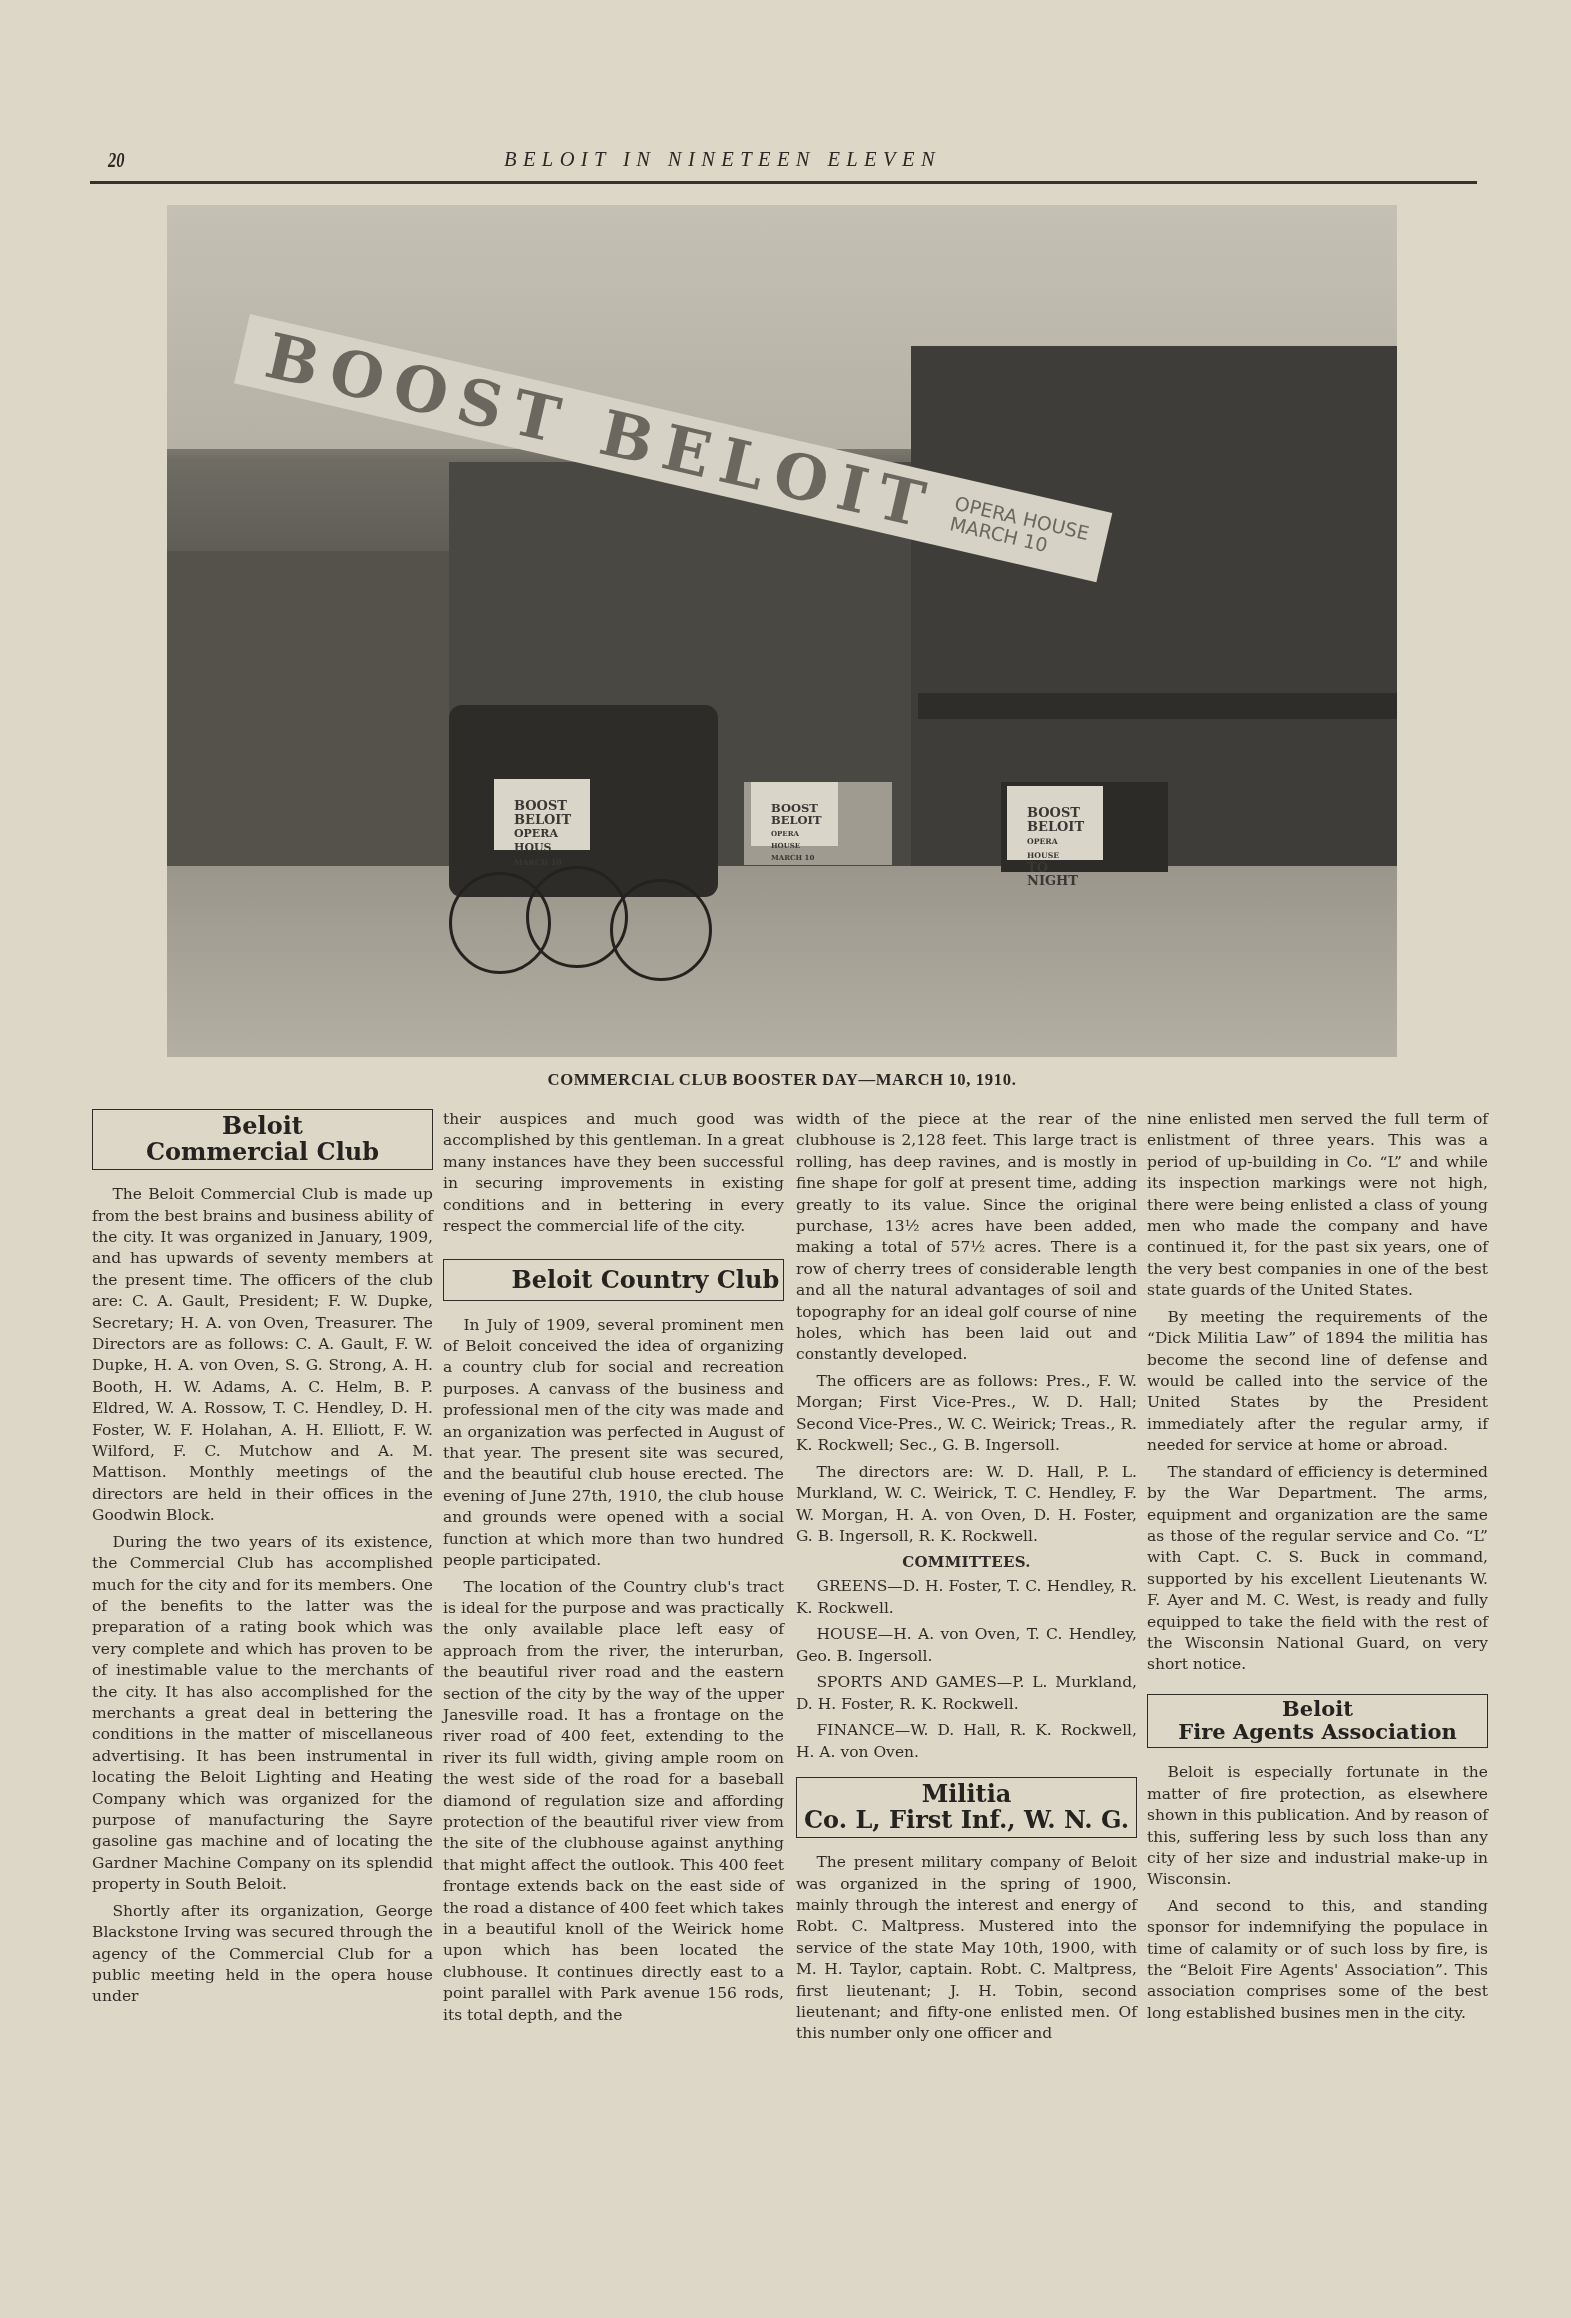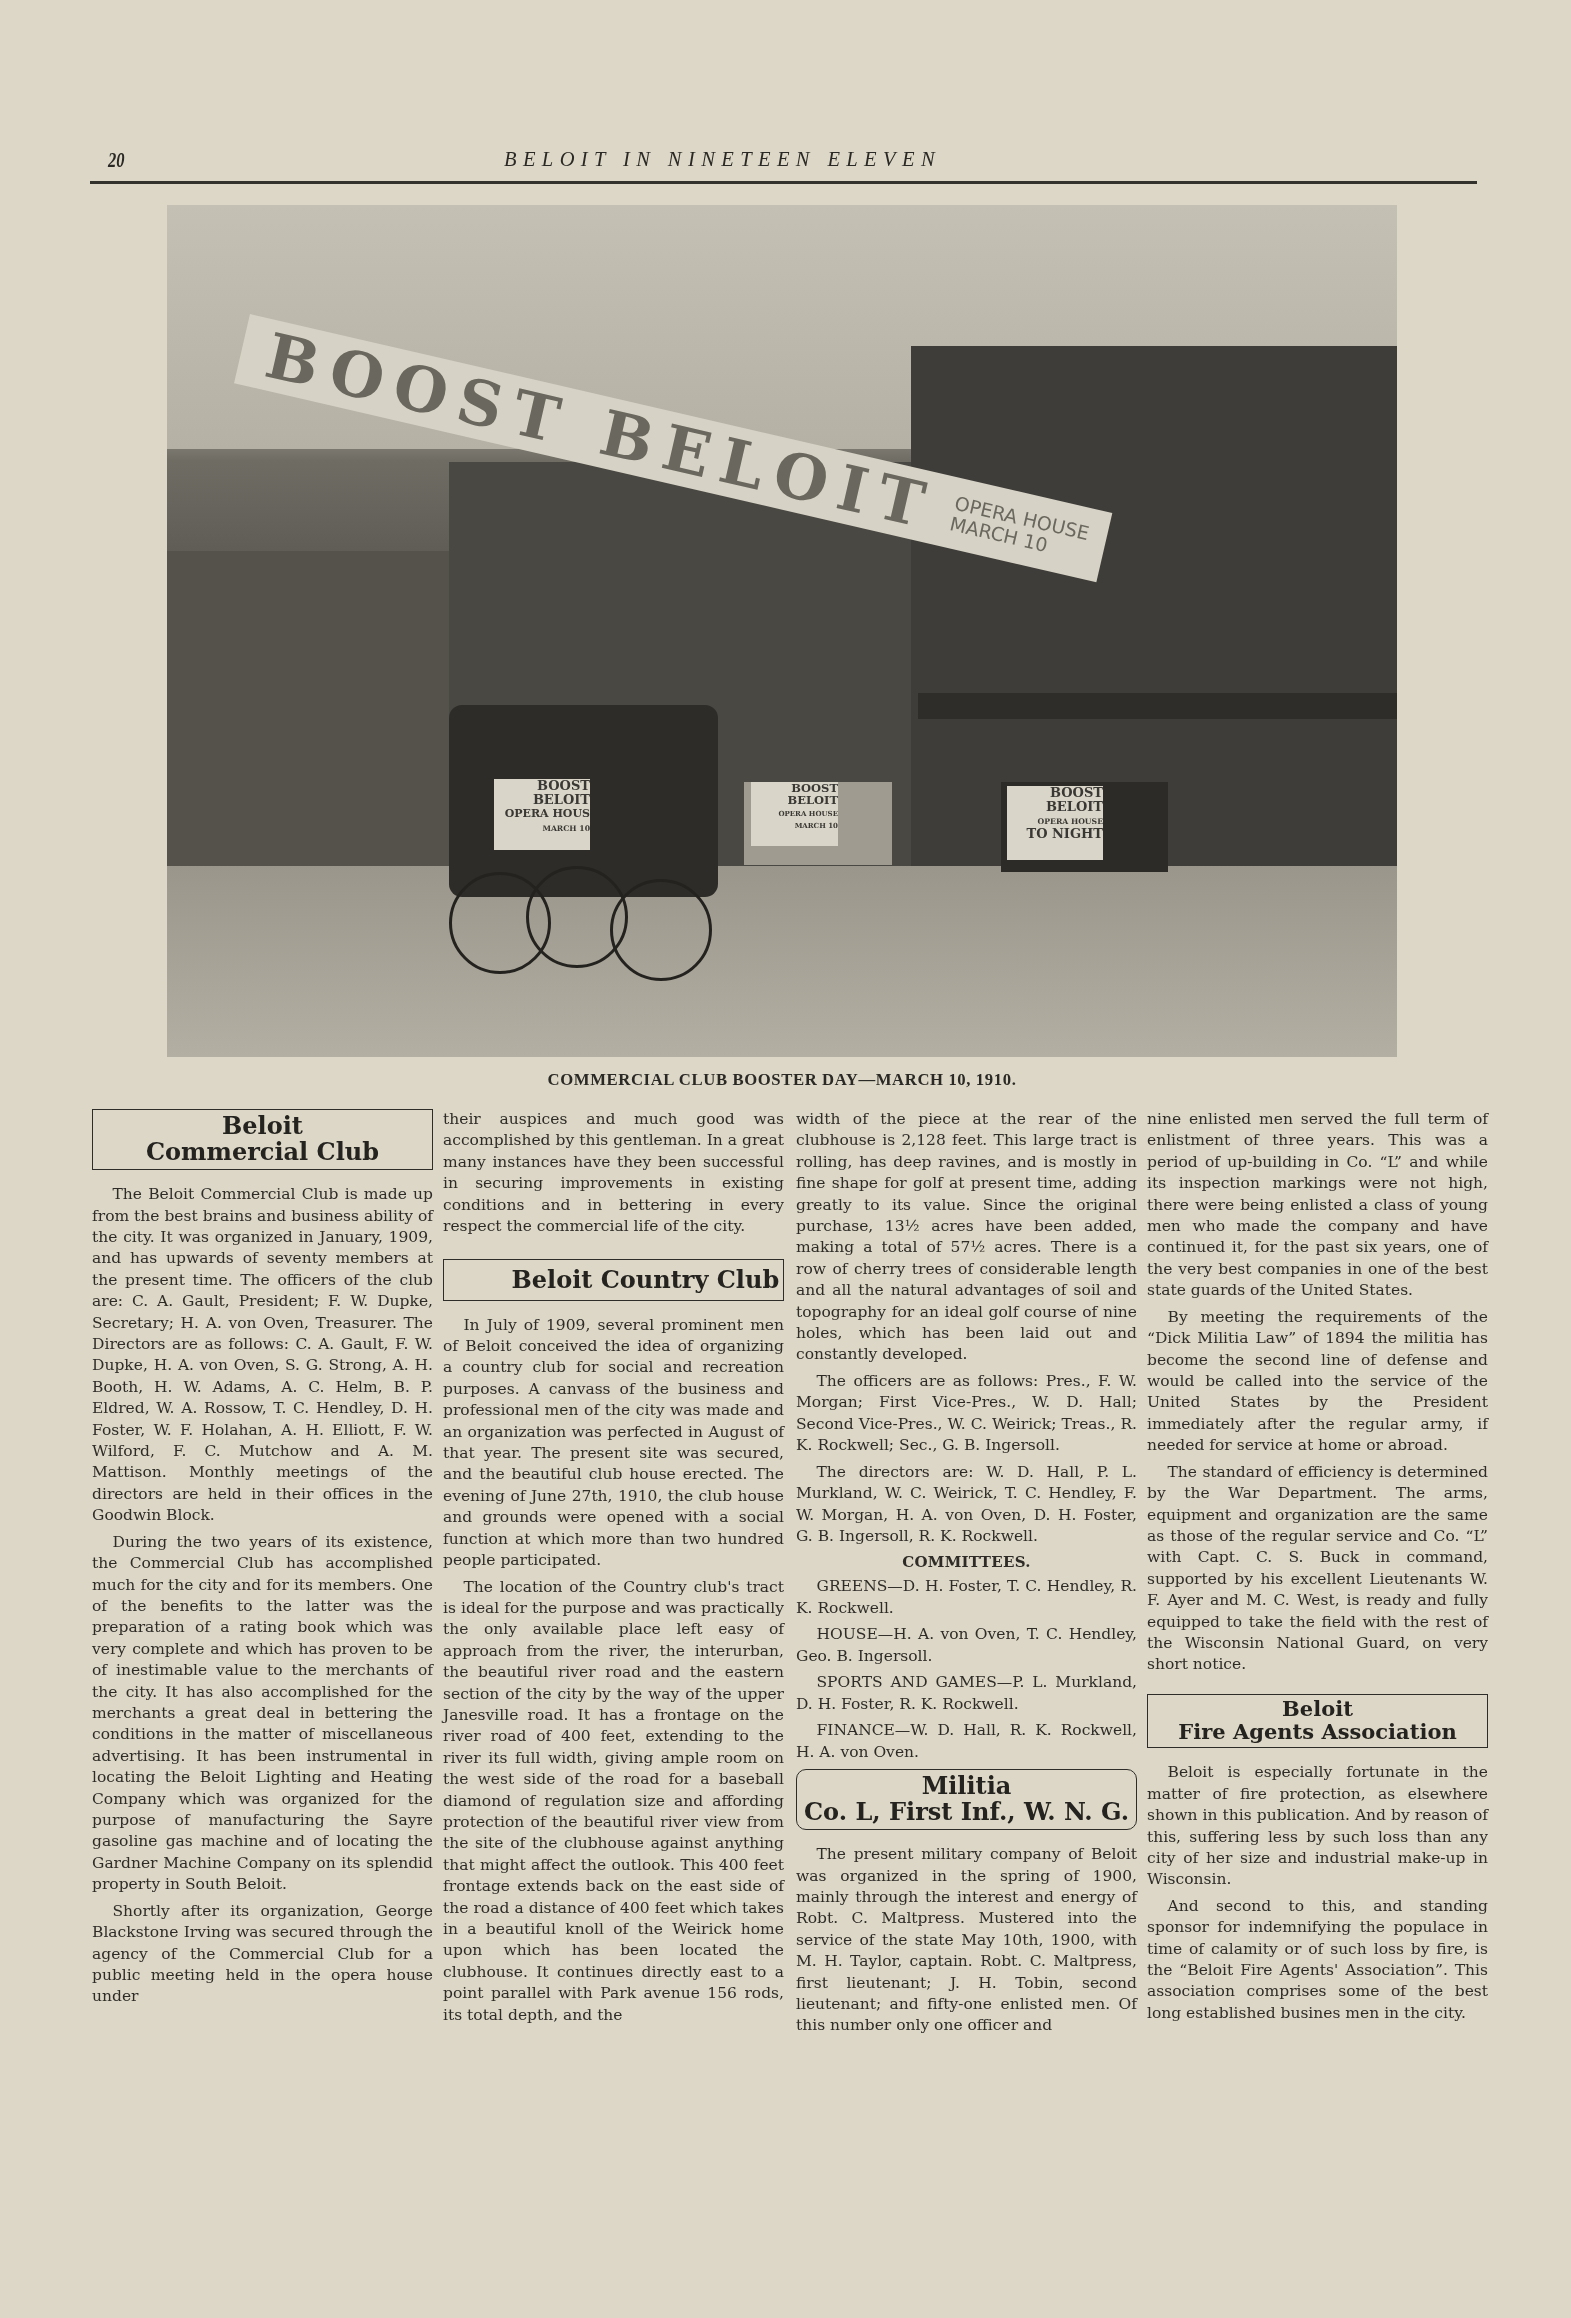--- a/index.html
+++ b/index.html
@@ -115,22 +115,22 @@
       background: #2e2c29;
       border-radius: 13px;
     }
     .photo .wheel {
       position: absolute; width: 96px; height: 96px;
       border: 3.8px solid #24221f; border-radius: 50%;
     }
     .photo .sign {
       position: absolute; background: #d9d5c8;
       font-family: "DejaVu Serif", serif; color: #3a3834;
-      text-align: right; font-weight: bold; line-height: 1.05;
-      padding: 0;
+      text-align: left; font-weight: bold; line-height: 1.05;
+      padding: 20px;
       box-sizing: border-box;
     }
     .photo .horse {
       position: absolute; background: #5d5a53;
     }
     .caption {
       position: absolute;
       left: 167px;
       top: 1070px;
       width: 1230px;
@@ -252,21 +252,21 @@
 
 <div class="column col3">
   <p style="text-indent:0;">width of the piece at the rear of the clubhouse is 2,128 feet. This large tract is rolling, has deep ravines, and is mostly in fine shape for golf at present time, adding greatly to its value. Since the original purchase, 13½ acres have been added, making a total of 57½ acres. There is a row of cherry trees of considerable length and all the natural advantages of soil and topography for an ideal golf course of nine holes, which has been laid out and constantly developed.</p>
   <p>The officers are as follows: Pres., F. W. Morgan; First Vice-Pres., W. D. Hall; Second Vice-Pres., W. C. Weirick; Treas., R. K. Rockwell; Sec., G. B. Ingersoll.</p>
   <p>The directors are: W. D. Hall, P. L. Murkland, W. C. Weirick, T. C. Hendley, F. W. Morgan, H. A. von Oven, D. H. Foster, G. B. Ingersoll, R. K. Rockwell.</p>
   <div class="subhead">COMMITTEES.</div>
   <p class="committee">GREENS—D. H. Foster, T. C. Hendley, R. K. Rockwell.</p>
   <p class="committee">HOUSE—H. A. von Oven, T. C. Hendley, Geo. B. Ingersoll.</p>
   <p class="committee">SPORTS AND GAMES—P. L. Murkland, D. H. Foster, R. K. Rockwell.</p>
   <p class="committee">FINANCE—W. D. Hall, R. K. Rockwell, H. A. von Oven.</p>
-  <div class="section-box" style="margin-top:6px;border-radius:10px;">
+  <div class="section-box" style="margin-top:14px;">
     <span class="line1">Militia</span>
     <span class="line2">Co. L, First Inf., W. N. G.</span>
   </div>
   <p>The present military company of Beloit was organized in the spring of 1900, mainly through the interest and energy of Robt. C. Maltpress. Mustered into the service of the state May 10th, 1900, with M. H. Taylor, captain. Robt. C. Maltpress, first lieutenant; J. H. Tobin, second lieutenant; and fifty-one enlisted men. Of this number only one officer and</p>
 </div>
 
 <div class="column col4">
   <p style="text-indent:0;">nine enlisted men served the full term of enlistment of three years. This was a period of up-building in Co. “L” and while its inspection markings were not high, there were being enlisted a class of young men who made the company and have continued it, for the past six years, one of the very best companies in one of the best state guards of the United States.</p>
   <p>By meeting the requirements of the “Dick Militia Law” of 1894 the militia has become the second line of defense and would be called into the service of the United States by the President immediately after the regular army, if needed for service at home or abroad.</p>
   <p>The standard of efficiency is determined by the War Department. The arms, equipment and organization are the same as those of the regular service and Co. “L” with Capt. C. S. Buck in command, supported by his excellent Lieutenants W. F. Ayer and M. C. West, is ready and fully equipped to take the field with the rest of the Wisconsin National Guard, on very short notice.</p>

